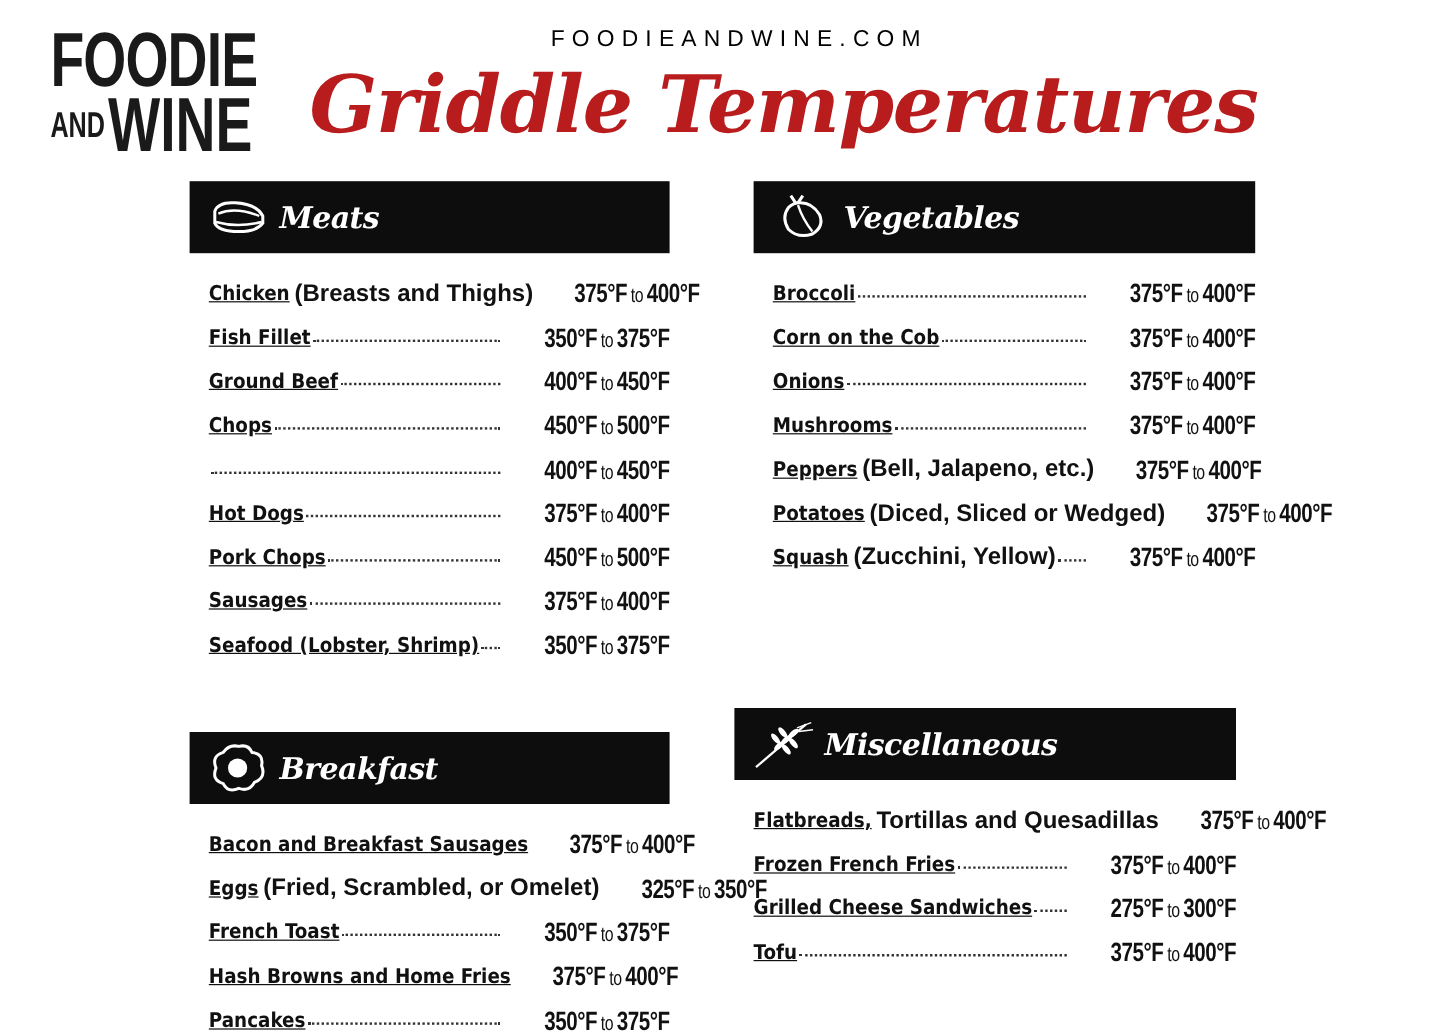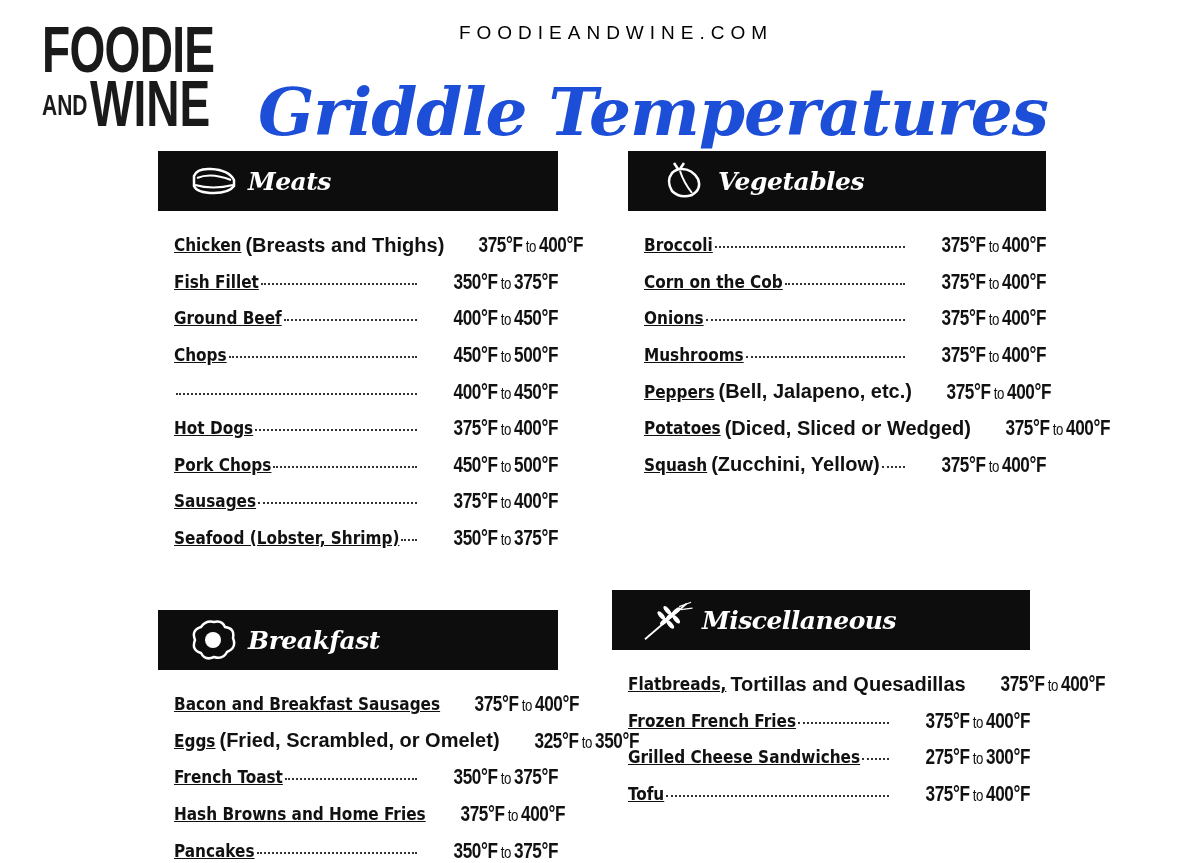--- a/index.html
+++ b/index.html
@@ -4,23 +4,23 @@
 <style>
   html, body { margin:0; padding:0; background:#fff; }
   body { width:1200px; height:863px; position:relative; overflow:hidden; font-family:"Liberation Sans", sans-serif; color:#111; }
   .logo { position:absolute; left:42px; top:18px; width:145px; font-family:"Liberation Sans Narrow","Liberation Sans", sans-serif; color:#1a1a1a; font-weight:700; line-height:1; }
   .logo .l1 { font-size:64px; letter-spacing:-1px; transform:scaleX(0.72); transform-origin:left; display:block; height:58px; }
   .logo .l2 { display:flex; align-items:flex-end; height:60px; }
   .logo .and { font-size:30px; transform:scaleX(0.7); transform-origin:left; display:inline-block; width:48px; margin-bottom:16px; }
   .logo .wine { font-size:64px; transform:scaleX(0.72); transform-origin:left; display:inline-block; }
   .site { position:absolute; left:0; width:1200px; top:22px; text-align:center; font-size:19px; letter-spacing:6px; color:#000000; padding-left:4px;margin-left:12px; }
   .site span { position:relative; left:0; }
-  .title { position:absolute; left:258px; top:48px; font-family:"DejaVu Serif", serif; font-style:italic; font-weight:700; font-size:66px; color:#1d4ed8; letter-spacing:-1px; white-space:nowrap;margin-top:25px; }
+  .title { position:absolute; left:258px; top:48px; font-family:"DejaVu Serif", serif; font-style:italic; font-weight:700; font-size:66px; color:#b91c1c; letter-spacing:-1px; white-space:nowrap; }
   .panel { position:absolute; width:400px; }
-  .header { height:60px; background:#0d0d0d; display:flex; align-items:center; padding-left:30px; box-sizing:border-box; }
+  .header { height:60px; background:#0d0d0d; display:flex; align-items:center; padding-left:15px; box-sizing:border-box; }
   .header .ico { width:52px; height:40px; display:flex; align-items:center; justify-content:center; margin-right:8px; }
   .header .htxt { font-family:"DejaVu Serif", serif; font-style:italic; font-weight:700; color:#fff; font-size:25px; letter-spacing:-0.5px; }
   .rows { padding-left:16px; padding-top:16px; }
   .row { height:36.6px; display:flex; align-items:center; white-space:nowrap; }
   .name { font-weight:700; font-size:17px; font-family:"DejaVu Sans Condensed","DejaVu Sans", sans-serif;text-decoration:underline; }
   .note { font-size:20px; font-weight:700; margin-left:4px; }
   .dots { flex:1; border-bottom:2px dotted #333; margin:0 3px 6px 2px; height:10px; }
   .temp { font-family:"Liberation Sans Narrow","Liberation Sans", sans-serif; font-weight:700; font-size:22px; transform:scaleX(0.78); transform-origin:right; display:inline-block; letter-spacing:-0.5px; }
   .temp .to { font-weight:400; font-size:17px; margin:0 4px; }
   .tempwrap { width:138px; text-align:right; }

